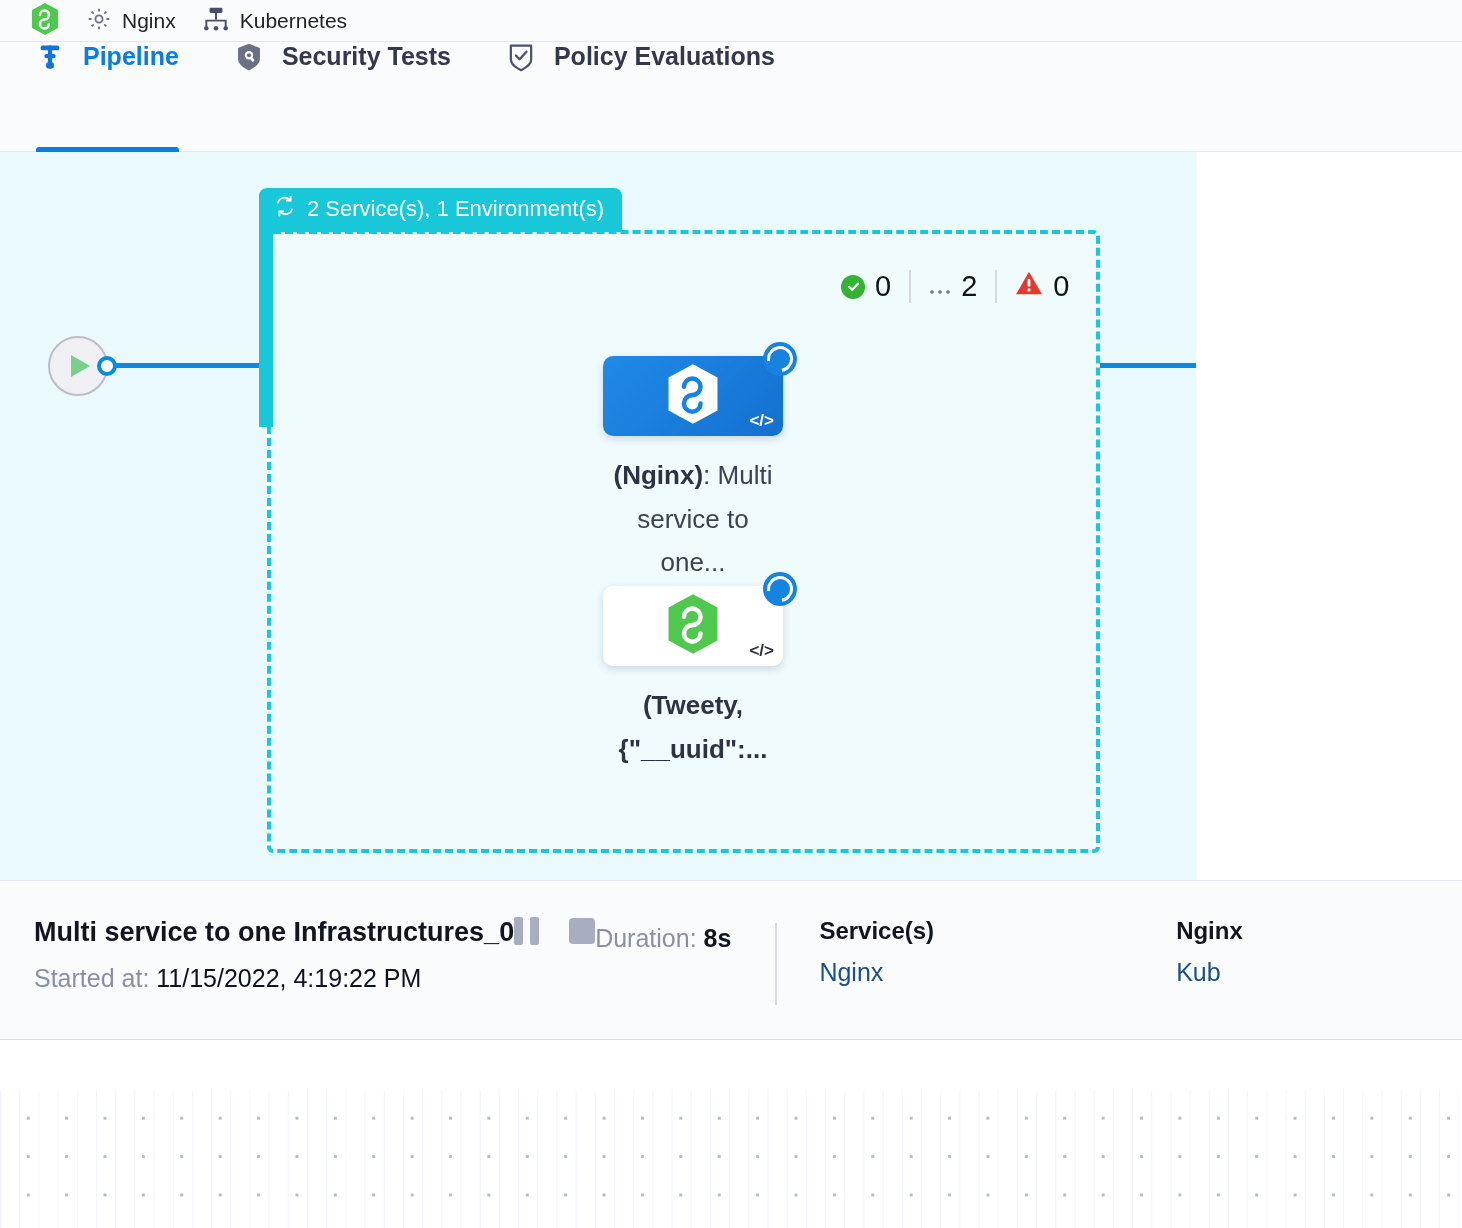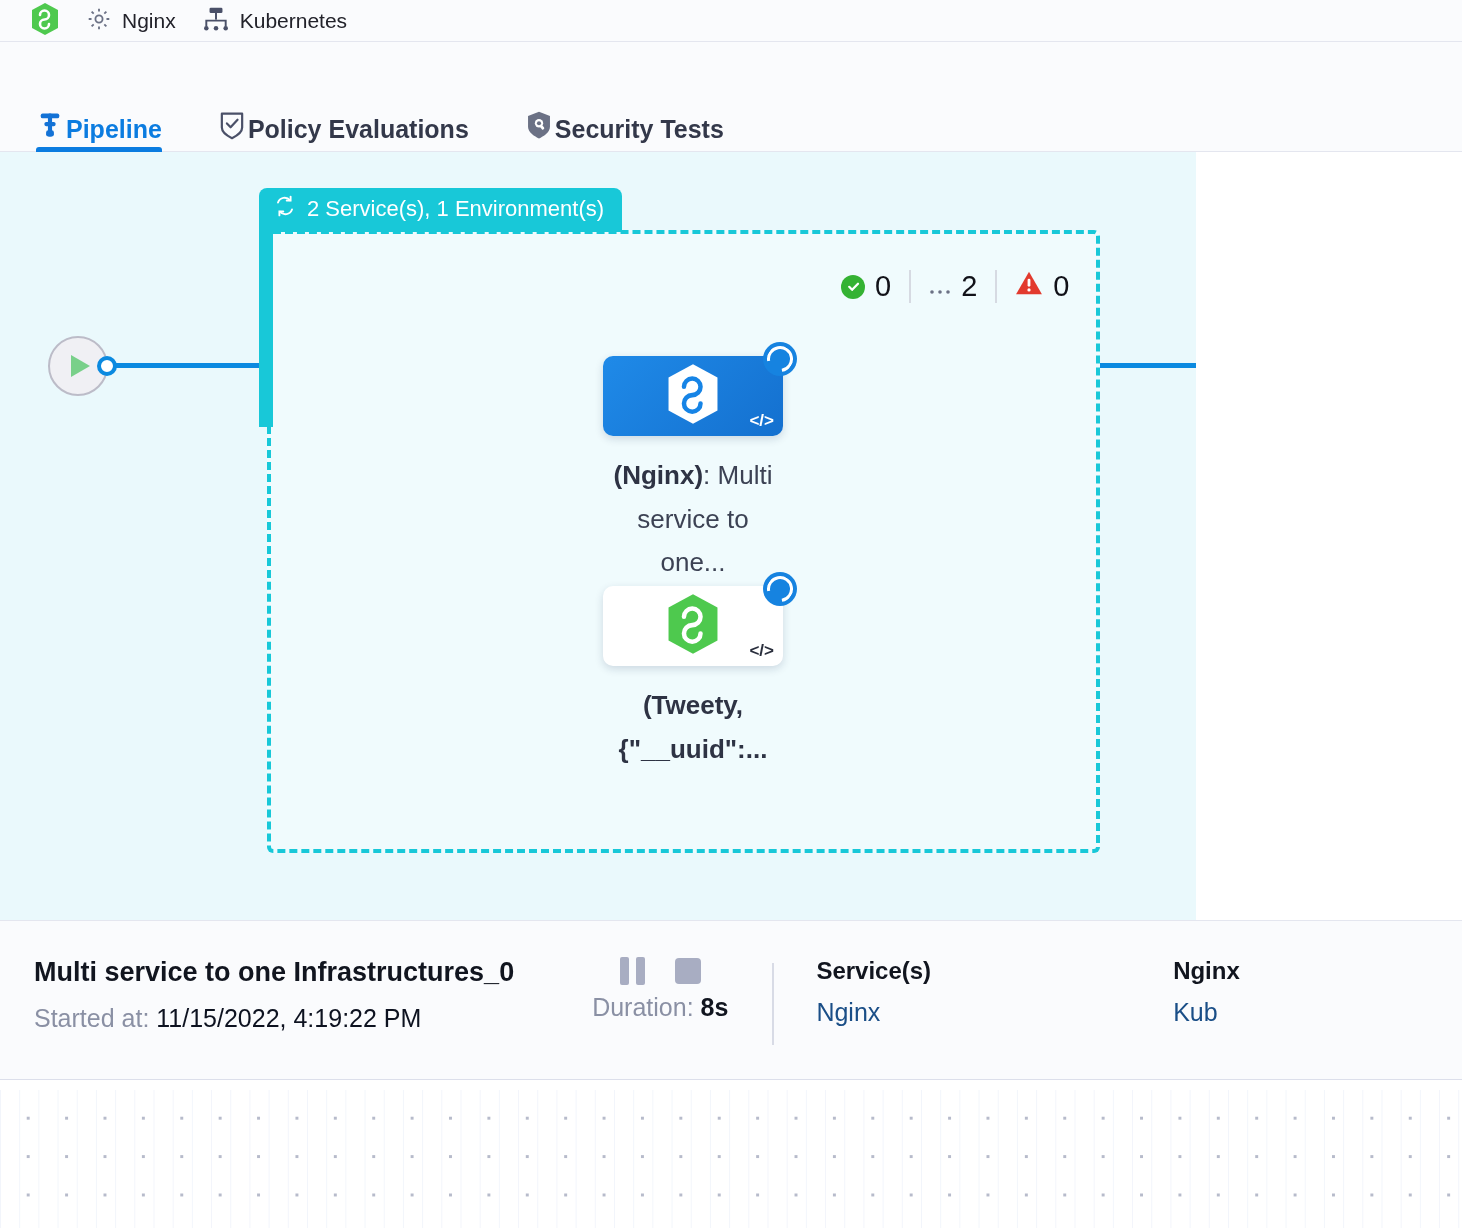--- a/index.html
+++ b/index.html
@@ -23,21 +23,21 @@
     font-size: 21px; color: #22222a; font-weight: 400; white-space: nowrap;
   }
 
   
   .tabbar {
     position: absolute; left: 0; top: 42px; width: 1462px; height: 110px;
     background: #fafbfd; border-bottom: 1px solid #e4e6ef;
     display: flex; align-items: center; padding-left: 36px; gap: 0;
   }
   .tab {
-    display: flex; align-items: flex-end; gap: 2px;
+    display: flex; align-items: flex-start; gap: 19px;
     height: 110px; padding: 0 28px 8px 0; margin-right: 28px;
     position: relative; cursor: pointer;
   }
   .tab .tab-label { font-size: 25px; color: #33384a; font-weight: 700; white-space: nowrap; }
   .tab.active .tab-label { color: #0b7ce0; }
   .tab.active::after {
     content: ""; position: absolute; left: 0; right: 28px; bottom: 0;
     height: 5px; background: #0b7ce0; border-radius: 3px 3px 0 0;
   }
 
@@ -132,29 +132,29 @@
     transform: rotate(35deg);
   }
   .svclabel {
     margin-top: 18px; text-align: center; font-size: 26px; line-height: 1.68;
     color: #3c4254;
   }
   .svclabel b { font-weight: 700; color: #2e3344; }
 
   
   .panel {
-    position: absolute; left: 0; top: 920px; width: 1462px; height: 160px;
+    position: absolute; left: 0; top: 880px; width: 1462px; height: 160px;
     background: #fafbfd; border-top: 1px solid #e4e6ef; border-bottom: 1px solid #dcdfeb;
     display: flex; align-items: flex-start; padding: 36px 1px 0 34px;
     overflow: hidden;
   }
   .panel-title { font-size: 27px; font-weight: 700; color: #11151f; white-space: nowrap; }
   .panel-sub { margin-top: 16px; font-size: 25px; color: #0d1220; white-space: nowrap; }
   .panel-sub .muted { color: #8a90a4; text-align: right; }
-  .panel-mid { margin-left: 78px; display: flex; flex-direction: column; align-items: center; }
+  .panel-mid { display: flex; flex-direction: row; align-items: flex-end; }
   .ctrl-row { display: flex; gap: 30px; align-items: center; margin-bottom: 8px; }
   .icon-pause { display: flex; gap: 7px; }
   .icon-pause i { display: block; width: 9px; height: 28px; background: #a8adc2; border-radius: 2px; }
   .icon-stop { width: 26px; height: 26px; background: #a8adc2; border-radius: 4px; }
   .duration { font-size: 25px; color: #8a90a4; white-space: nowrap; }
   .duration b { color: #11151f; font-weight: 700; }
   .vdiv { width: 2px; height: 82px; background: #d8dbe6; margin: 6px 0 0 44px; }
   .panel-col { margin-left: 42px; }
   .col-head { font-size: 24px; font-weight: 700; color: #11151f; white-space: nowrap; }
   .col-link { margin-top: 13px; font-size: 25px; color: #1a4e87; white-space: nowrap; cursor: pointer; }
@@ -218,38 +218,38 @@
           <rect x="7.2" y="10.3" width="9.6" height="3.8" rx="1.5"></rect>
           <rect x="8.6" y="17.6" width="6.8" height="5.4" rx="2"></rect>
         </svg>
       </span>
       <span class="tab-label">Pipeline</span>
     </div>
 
 
     <div class="tab">
       <span>
-        <svg width="28" height="30" viewBox="0 0 24 26" stroke="#4a5068" stroke-width="1.9" fill="none" stroke-linejoin="round">
-          <path d="M3.2 3.2h17.6v12c0 4.6-5 7.4-8.8 9.2C8.2 22.6 3.2 19.8 3.2 15.2z"></path>
-          <path d="M7.6 11.6l3.2 3.4 6-6.6" stroke-linecap="round"></path>
-        </svg>
-      </span>
-      <span class="tab-label">Policy Evaluations</span>
-    </div>
-
-    <div class="tab">
-      <span>
         <svg width="28" height="30" viewBox="0 0 24 26">
           <path d="M12 1.5l9.5 3.6v9.4c0 5-5.8 8.4-9.5 10.2C8.3 22.9 2.5 19.5 2.5 14.5V5.1z" fill="#6b7185"></path>
           <circle cx="12" cy="11.5" r="3.6" fill="#ffffff"></circle>
           <circle cx="12" cy="11.5" r="1.8" fill="#6b7185"></circle>
           <rect x="13.4" y="12.6" width="2.4" height="4.6" rx="1.1" fill="#ffffff" transform="rotate(-40 14.6 14.9)"></rect>
         </svg>
       </span>
       <span class="tab-label">Security Tests</span>
+    </div>
+
+    <div class="tab">
+      <span>
+        <svg width="28" height="30" viewBox="0 0 24 26" stroke="#4a5068" stroke-width="1.9" fill="none" stroke-linejoin="round">
+          <path d="M3.2 3.2h17.6v12c0 4.6-5 7.4-8.8 9.2C8.2 22.6 3.2 19.8 3.2 15.2z"></path>
+          <path d="M7.6 11.6l3.2 3.4 6-6.6" stroke-linecap="round"></path>
+        </svg>
+      </span>
+      <span class="tab-label">Policy Evaluations</span>
     </div>
   </div>
 
   <div class="canvas">
 
     <div class="wire" style="left:110px; top:211px; width:160px;"></div>
     <div class="wire" style="left:1098px; top:211px; width:172px;"></div>
 
     <div class="endnode" style="left:48px; top:184px;">
       <div class="play-tri"></div>

